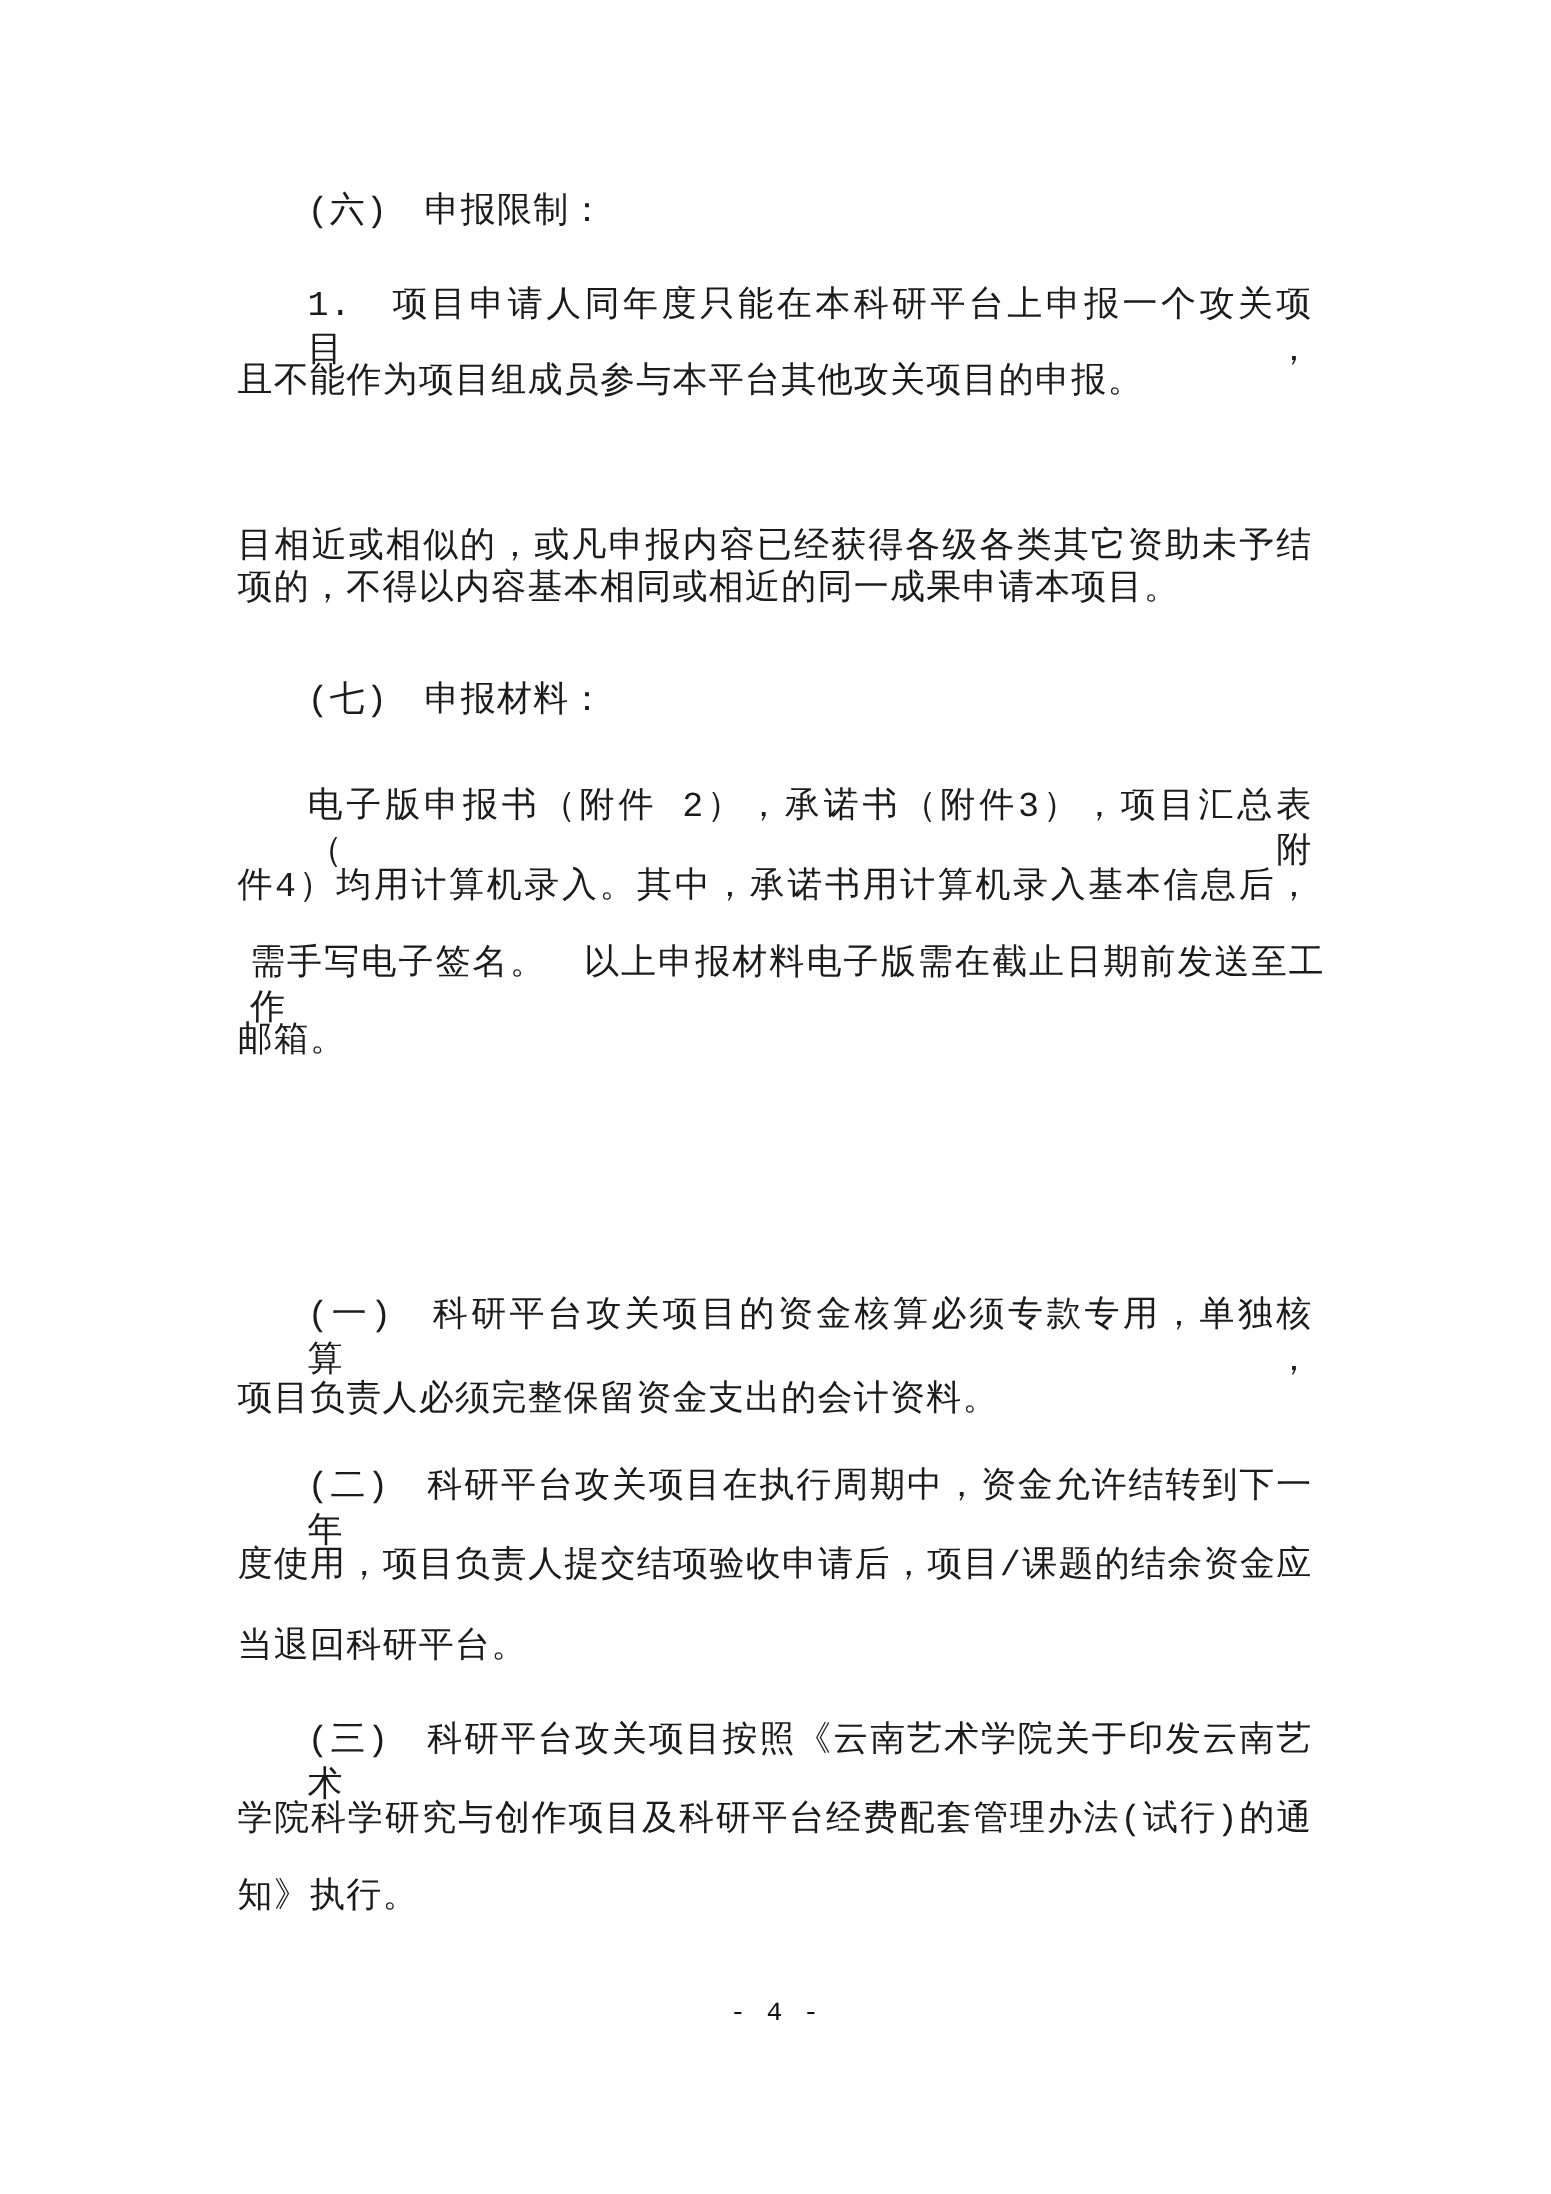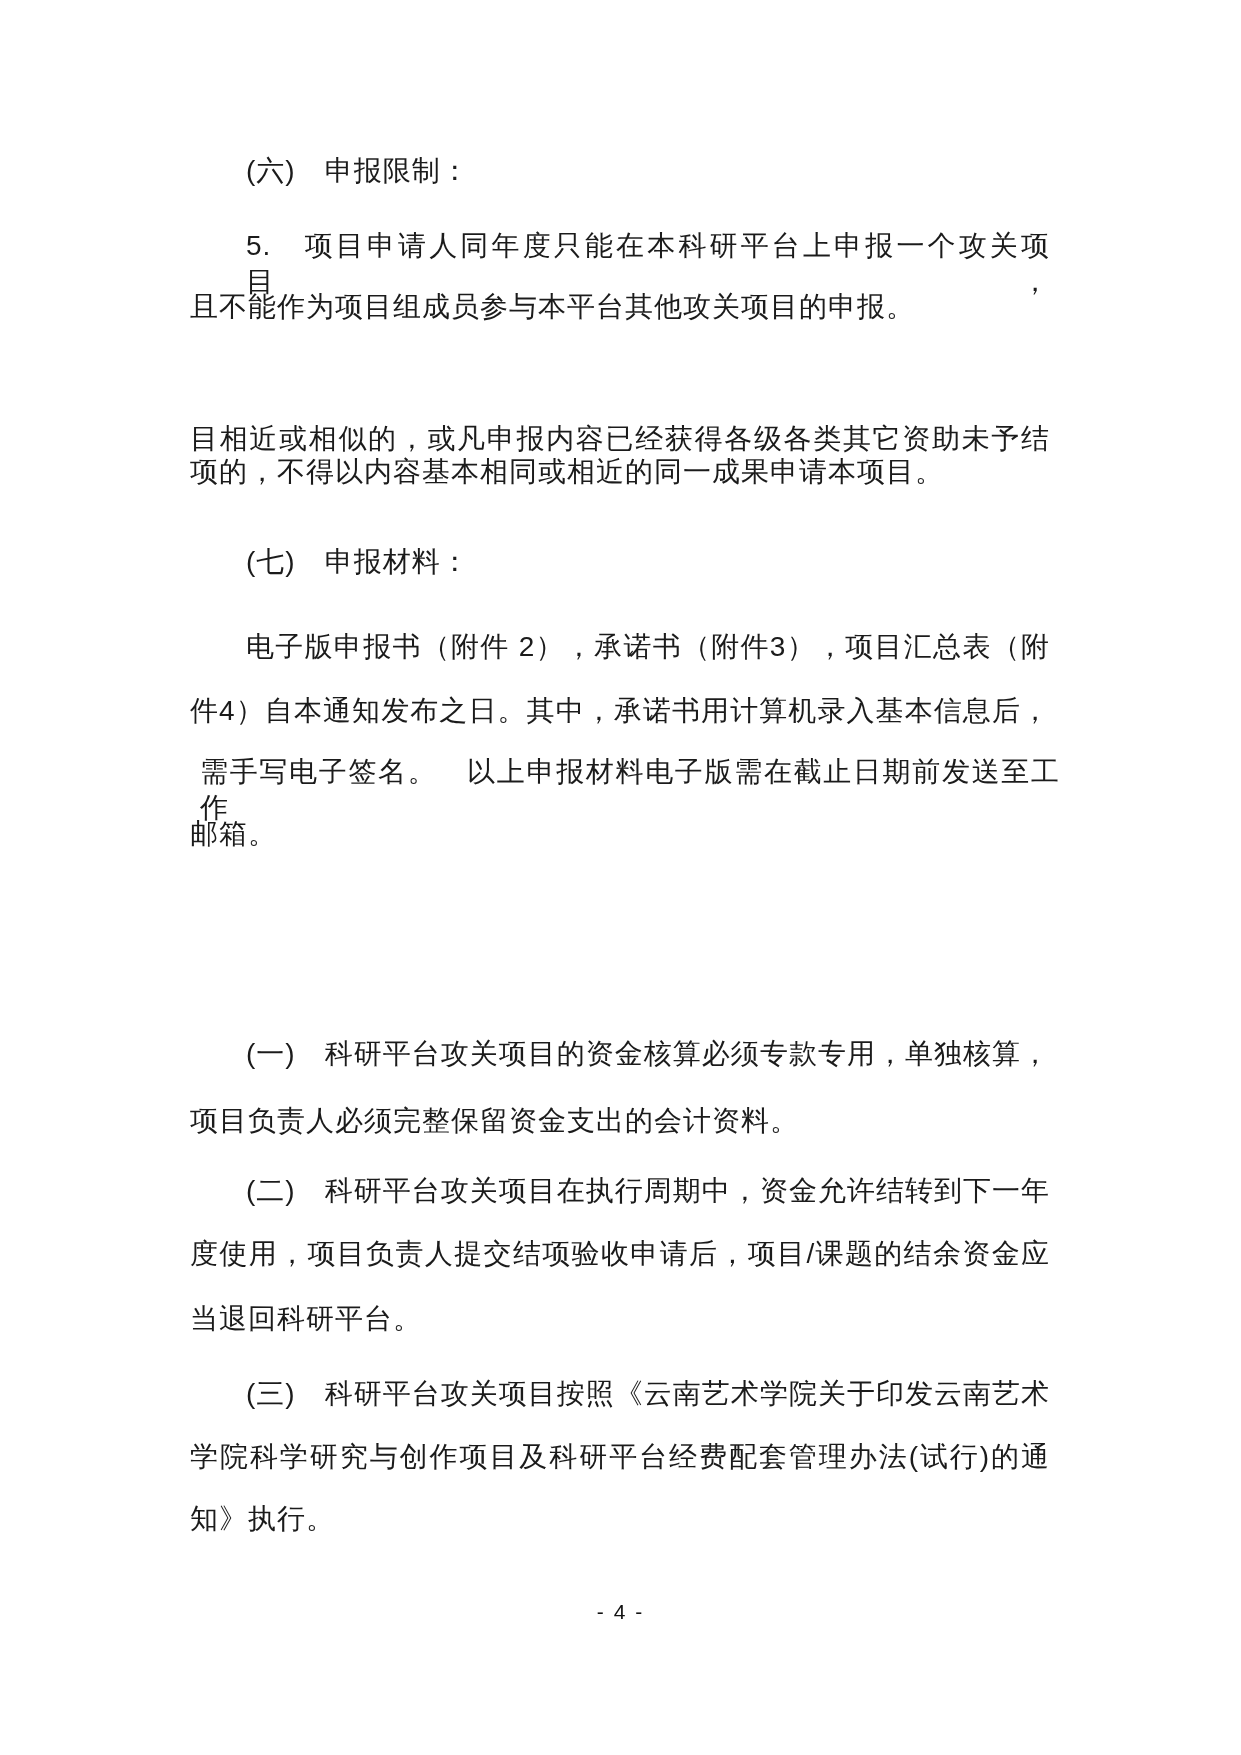--- a/index.html
+++ b/index.html
@@ -5,21 +5,21 @@
   html, body {
     margin: 0;
     padding: 0;
     background: #ffffff;
   }
   .page {
     position: relative;
     width: 1241px;
     height: 1755px;
     background: #ffffff;
-    font-family: Liberation Sans, sans-serif;
+    font-family: Liberation Mono, monospace;
     color: #1b1b1b;
     overflow: hidden;
   }
   .ln {
     position: absolute;
     font-size: 28px;
     line-height: 36px;
     letter-spacing: 1px;
     white-space: pre-wrap;
     text-align: left;
@@ -43,30 +43,30 @@
     color: #111111;
   }
 </style>
 </head>
 <body>
 
 <div class="page">
 
   <div class="ln" style="top:153px; left:246px; width:804px;">(六)　申报限制：</div>
 
-  <div class="ln fill" style="top:228px; left:246px; width:804px;">5.　项目申请人同年度只能在本科研平台上申报一个攻关项目，</div>
+  <div class="ln fill" style="top:228px; left:246px; width:804px;">1.　项目申请人同年度只能在本科研平台上申报一个攻关项目，</div>
   <div class="ln" style="top:289px; left:190px; width:860px;">且不能作为项目组成员参与本平台其他攻关项目的申报。</div>
 
   <div class="ln fill" style="top:421px; left:190px; width:860px;">目相近或相似的，或凡申报内容已经获得各级各类其它资助未予结</div>
   <div class="ln" style="top:454px; left:190px; width:860px;">项的，不得以内容基本相同或相近的同一成果申请本项目。</div>
 
   <div class="ln" style="top:544px; left:246px; width:804px;">(七)　申报材料：</div>
 
   <div class="ln fill" style="top:629px; left:246px; width:804px;">电子版申报书（附件 2），承诺书（附件3），项目汇总表（附</div>
-  <div class="ln fill" style="top:693px; left:190px; width:860px;">件4）自本通知发布之日。其中，承诺书用计算机录入基本信息后，</div>
+  <div class="ln fill" style="top:693px; left:190px; width:860px;">件4）均用计算机录入。其中，承诺书用计算机录入基本信息后，</div>
   <div class="ln fill" style="top:754px; left:200px; width:860px;">需手写电子签名。　以上申报材料电子版需在截止日期前发送至工作</div>
   <div class="ln" style="top:816px; left:190px; width:860px;">邮箱。</div>
 
 
   <div class="ln fill" style="top:1036px; left:246px; width:804px;">(一)　科研平台攻关项目的资金核算必须专款专用，单独核算，</div>
   <div class="ln" style="top:1103px; left:190px; width:860px;">项目负责人必须完整保留资金支出的会计资料。</div>
 
   <div class="ln fill" style="top:1173px; left:246px; width:804px;">(二)　科研平台攻关项目在执行周期中，资金允许结转到下一年</div>
   <div class="ln fill" style="top:1236px; left:190px; width:860px;">度使用，项目负责人提交结项验收申请后，项目/课题的结余资金应</div>
   <div class="ln" style="top:1301px; left:190px; width:860px;">当退回科研平台。</div>

